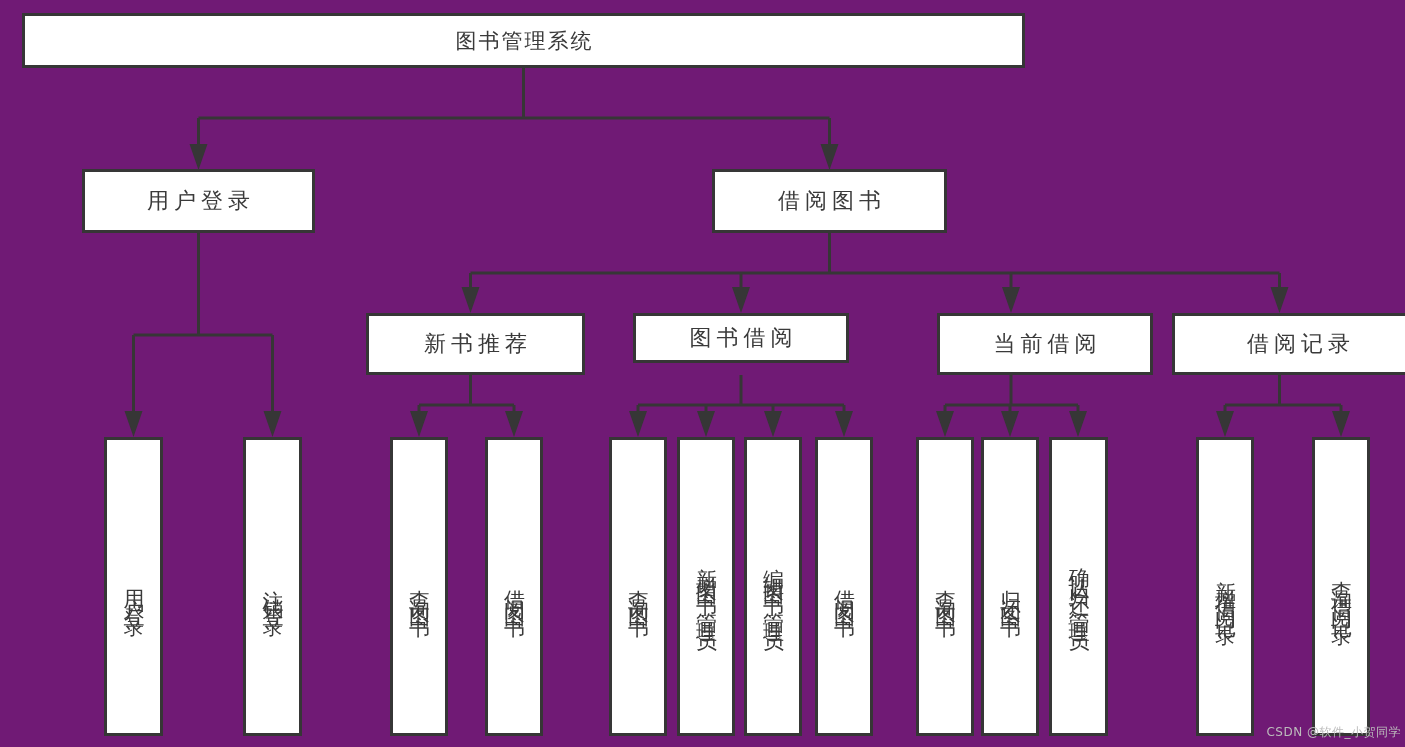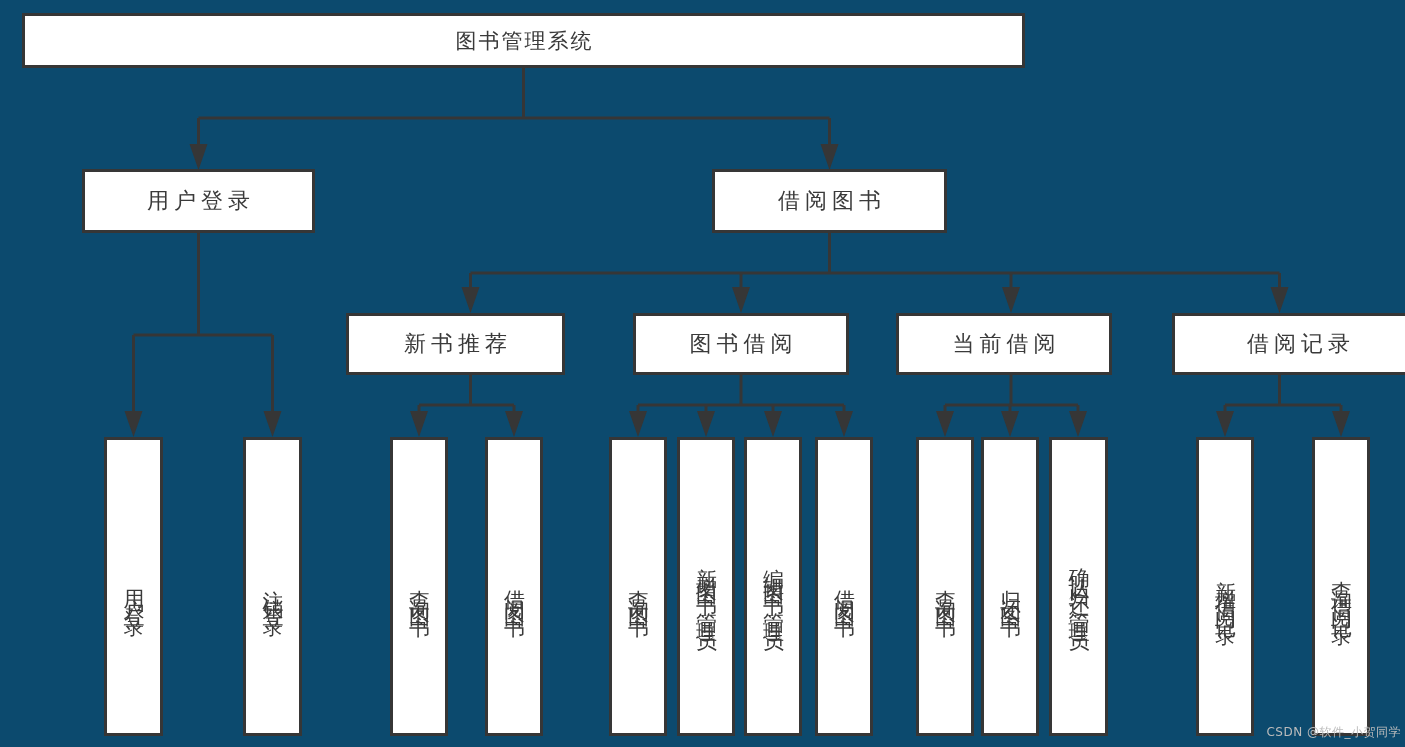--- a/index.html
+++ b/index.html
@@ -5,21 +5,21 @@
   html, body {
     margin: 0;
     padding: 0;
     background: #ffffff;
     font-family: "DejaVu Sans", "Liberation Sans", sans-serif;
   }
   #stage {
     position: relative;
     width: 1405px;
     height: 747px;
-    background: #0c4a6e;
+    background: #701a75;
     overflow: hidden;
   }
   #connectors {
     position: absolute;
     left: 0;
     top: 0;
     z-index: 0;
   }
   .node {
     position: absolute;
@@ -96,23 +96,23 @@
       <path d="M1216 411 L1234 411 L1225 437 Z"></path>
       <path d="M1332 411 L1350 411 L1341 437 Z"></path>
     </g>
   </svg>
 
   <div class="node root-node" style="left:22px; top:13px; width:1003px; height:55px;">图书管理系统</div>
 
   <div class="node hnode" style="left:82px; top:169px; width:233px; height:64px;">用户登录</div>
   <div class="node hnode" style="left:712px; top:169px; width:235px; height:64px;">借阅图书</div>
 
-  <div class="node hnode" style="left:346px; top:313px; width:219px; height:62px;">新书推荐</div>
-  <div class="node hnode" style="left:633px; top:313px; width:216px; height:62px;">图书借阅</div>
-  <div class="node hnode" style="left:896px; top:313px; width:216px; height:62px;text-align:center;">当前借阅</div>
+  <div class="node hnode" style="left:366px; top:313px; width:219px; height:62px;">新书推荐</div>
+  <div class="node hnode" style="left:633px; top:313px; width:216px; height:50px;">图书借阅</div>
+  <div class="node hnode" style="left:937px; top:313px; width:216px; height:62px;text-align:center;">当前借阅</div>
   <div class="node hnode" style="left:1172px; top:313px; width:253px; height:62px;">借阅记录</div>
 
   <div class="node vnode" style="left:104px; top:437px; width:59px; height:299px;">用户登录</div>
   <div class="node vnode" style="left:243px; top:437px; width:59px; height:299px;">注销登录</div>
 
   <div class="node vnode" style="left:390px; top:437px; width:58px; height:299px;">查询图书</div>
   <div class="node vnode" style="left:485px; top:437px; width:58px; height:299px;">借阅图书</div>
 
   <div class="node vnode" style="left:609px; top:437px; width:58px; height:299px;">查询图书</div>
   <div class="node vnode" style="left:677px; top:437px; width:58px; height:299px;">新增图书（管理员）</div>

